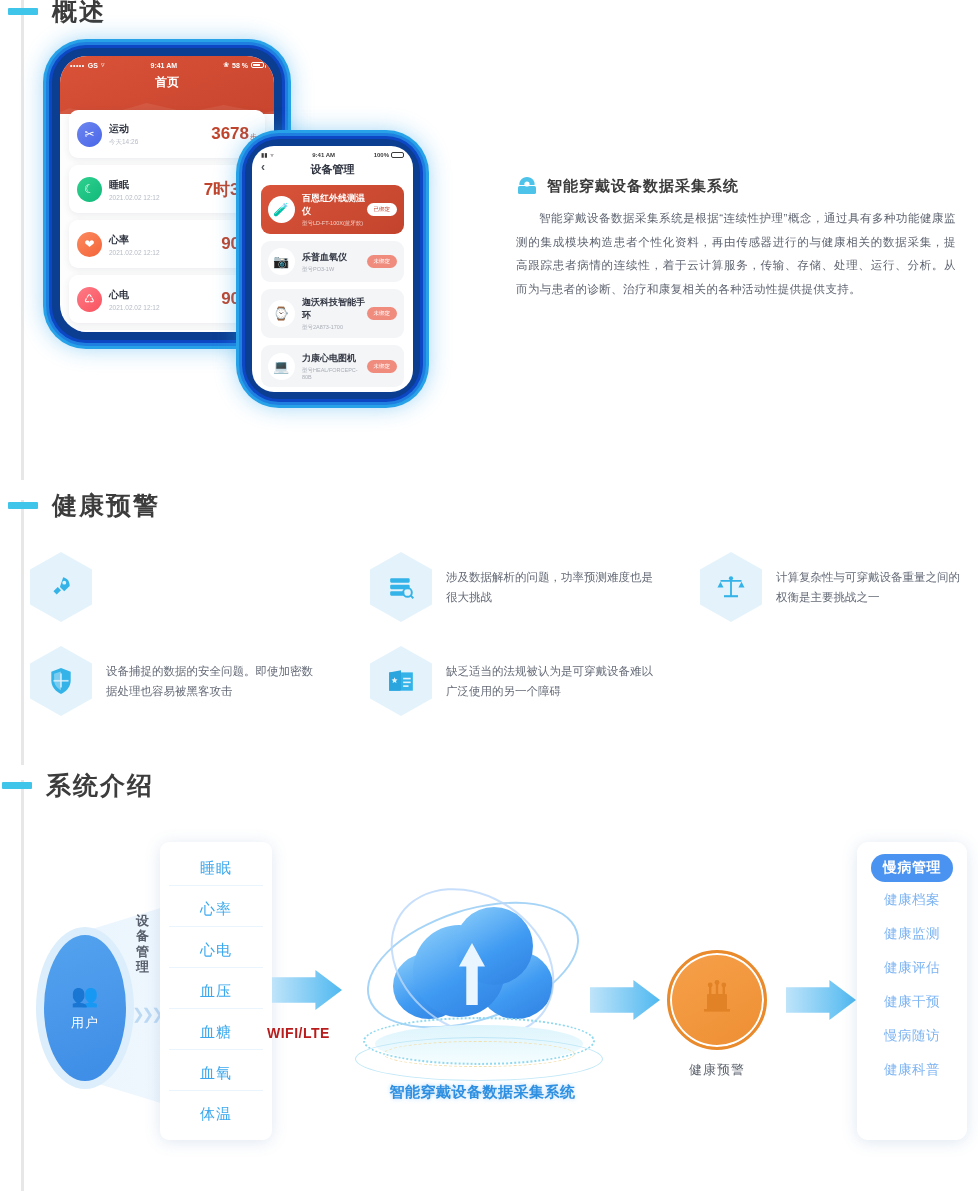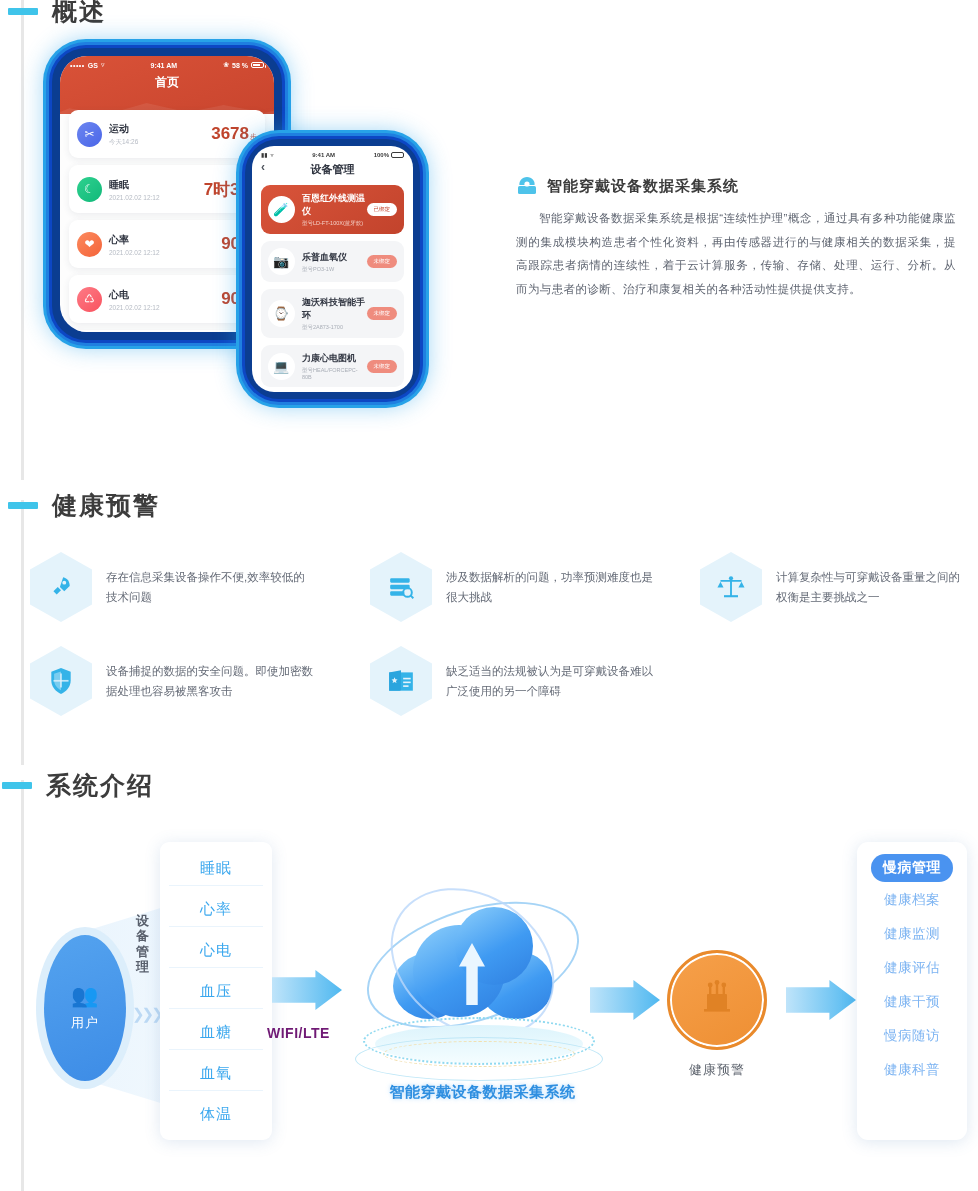--- a/index.html
+++ b/index.html
@@ -128,21 +128,21 @@
   .metric-card { position:absolute; left:160px; top:12px; width:112px; height:298px;
     background:#fff; border-radius:9px; box-shadow:0 2px 16px rgba(70,120,180,.17);
     padding:6px 9px; display:flex; flex-direction:column; justify-content:space-around; }
   .metric { font-size:15px; color:#3aa7ee; text-align:center; padding:7px 0;
     border-bottom:1px solid #eaf4fc; letter-spacing:1px; }
   .metric:last-child { border-bottom:none; }
 
   .arrow { position:absolute; height:40px; width:70px;
     background:linear-gradient(90deg,#bfe4fa,#4fb8f0);
     clip-path: polygon(0% 18%, 62% 18%, 62% 0%, 100% 50%, 62% 100%, 62% 82%, 0% 82%); }
-  .arrow-lbl { position:absolute; font-size:14px; font-weight:bold; color:#701a75; letter-spacing:.5px; }
+  .arrow-lbl { position:absolute; font-size:14px; font-weight:bold; color:#b91c1c; letter-spacing:.5px; }
 
   .cloud-block { position:absolute; left:345px; top:55px; width:275px; height:260px; }
   .cloud-shape { position:absolute; left:48px; top:22px; width:160px; height:112px; }
   .cloud-shape .lobe { position:absolute; border-radius:50%;
     background:linear-gradient(150deg,#8fd0fb 0%,#3f9af2 55%,#2f7fe0 100%); }
   .l1 { left:20px; top:18px; width:92px; height:92px; }
   .l2 { left:62px; top:0px;  width:78px; height:78px; }
   .l3 { left:0px;  top:46px; width:72px; height:66px; }
   .l4 { left:86px; top:44px; width:74px; height:68px; }
   .cl-arrow { position:absolute; left:66px; top:36px; width:26px; height:62px;
@@ -348,21 +348,20 @@
   <div class="pp-grid">
     <div class="pp">
       <div class="hexwrap">
         <div class="hex"></div>
         <svg class="hex-ic" width="26" height="26" viewBox="0 0 24 24">
           <path d="M14 3c4 1 6 4 6 8l-5 5-4-4 3-9z" fill="#34b3e8"></path>
           <path d="M9 12l3 3-4 4-3-3 4-4z" fill="#34b3e8"></path>
           <circle cx="15" cy="8" r="1.8" fill="#e4f3fb"></circle>
         </svg>
       </div>
-      <div class="pp-txt">存在信息采集设备操作不便,效率较低的技术问题</div>
     </div>
 
 
     <div class="pp">
       <div class="hexwrap">
         <div class="hex"></div>
         <svg class="hex-ic" width="26" height="26" viewBox="0 0 24 24">
           <rect x="2" y="4" width="18" height="4" rx="1" fill="#34b3e8"></rect>
           <rect x="2" y="10" width="18" height="4" rx="1" fill="#34b3e8"></rect>
           <rect x="2" y="16" width="13" height="4" rx="1" fill="#34b3e8"></rect>

